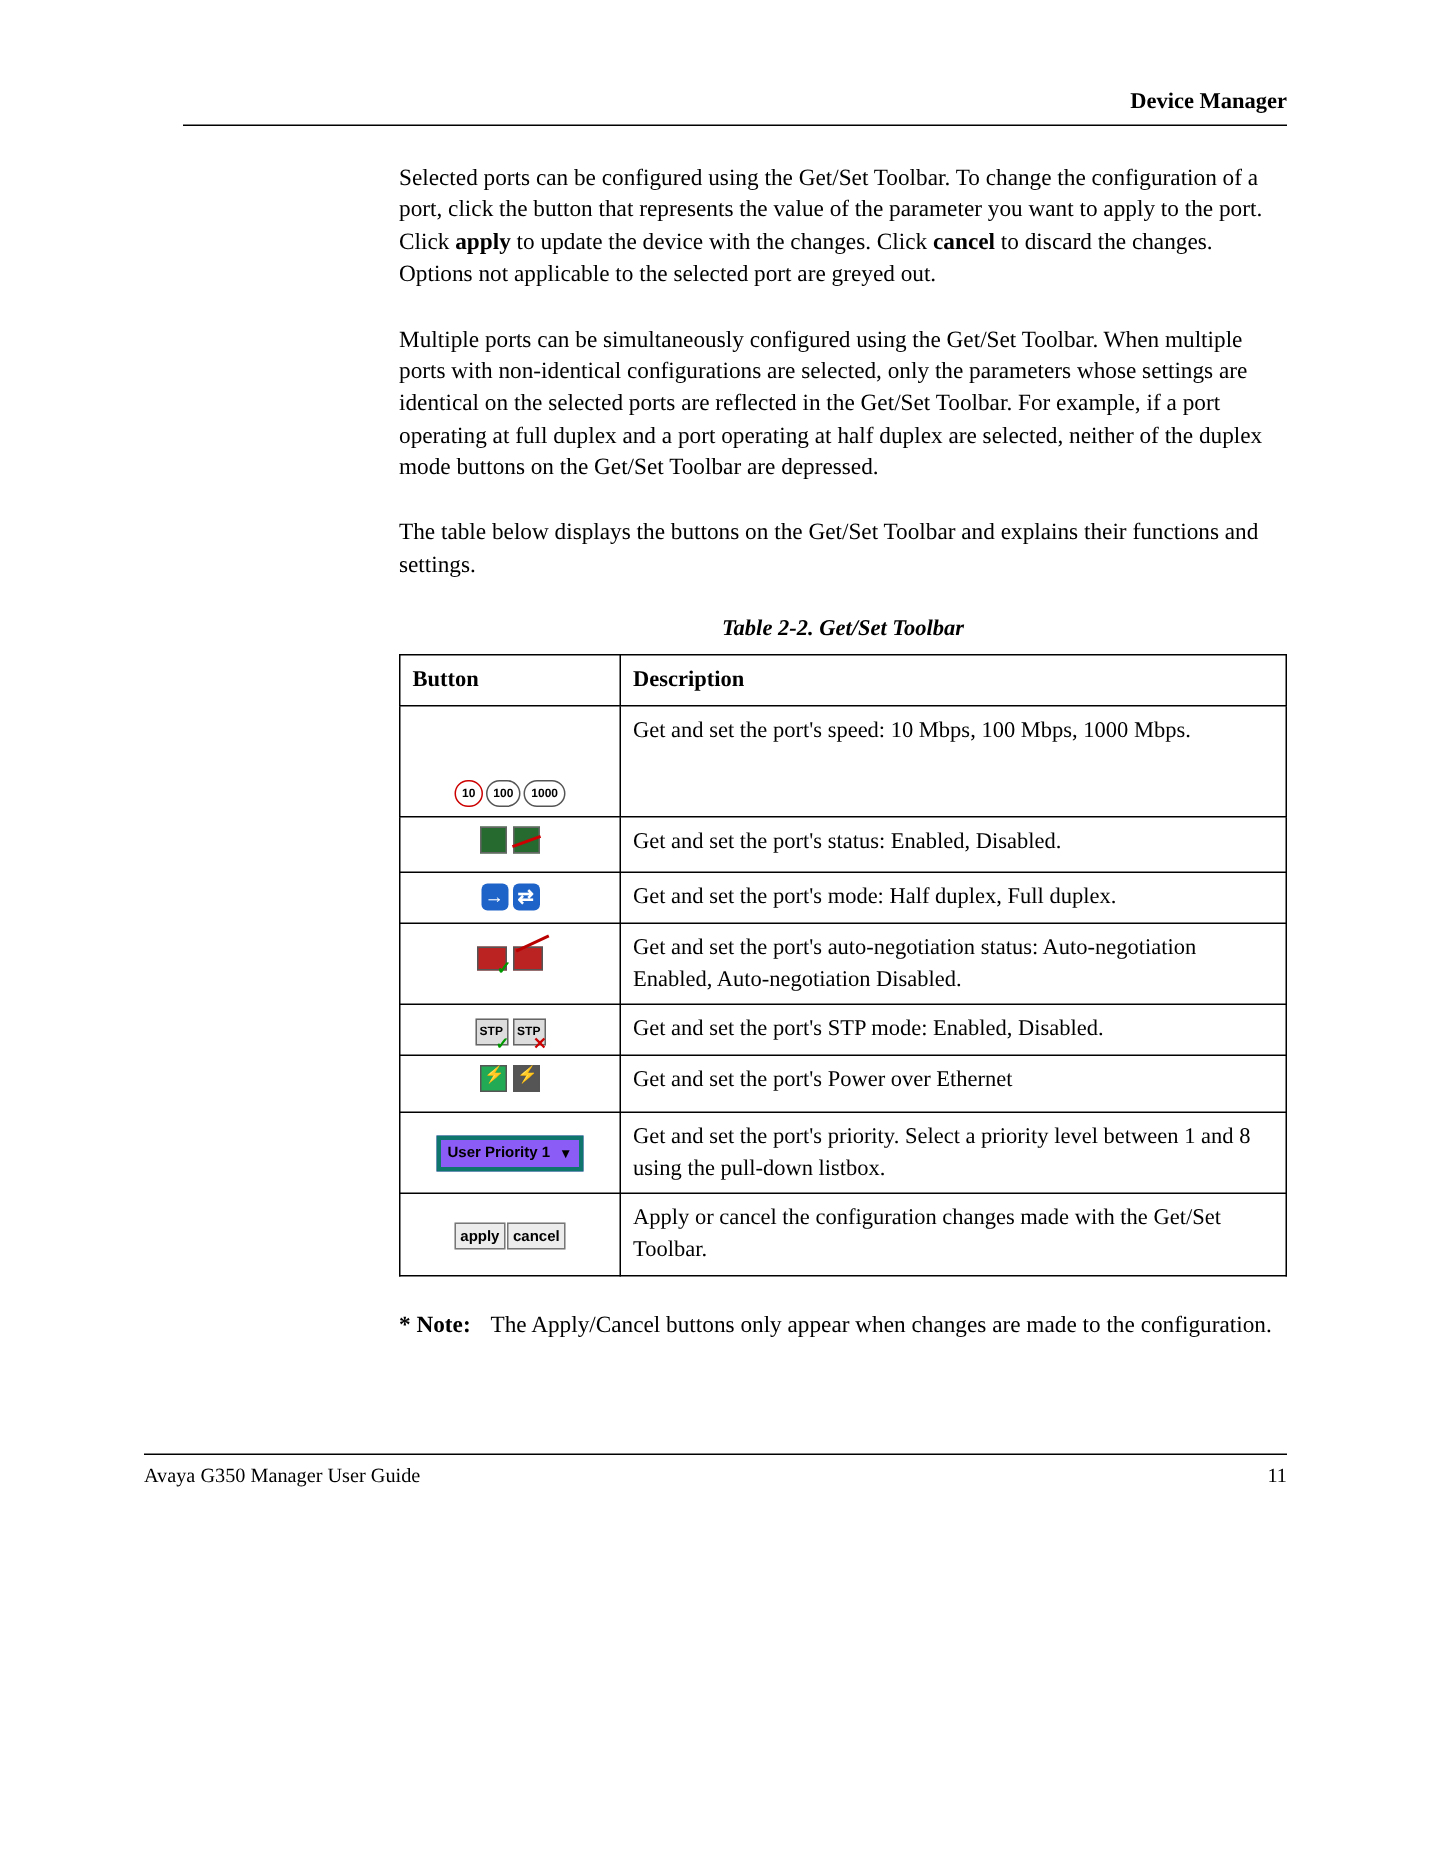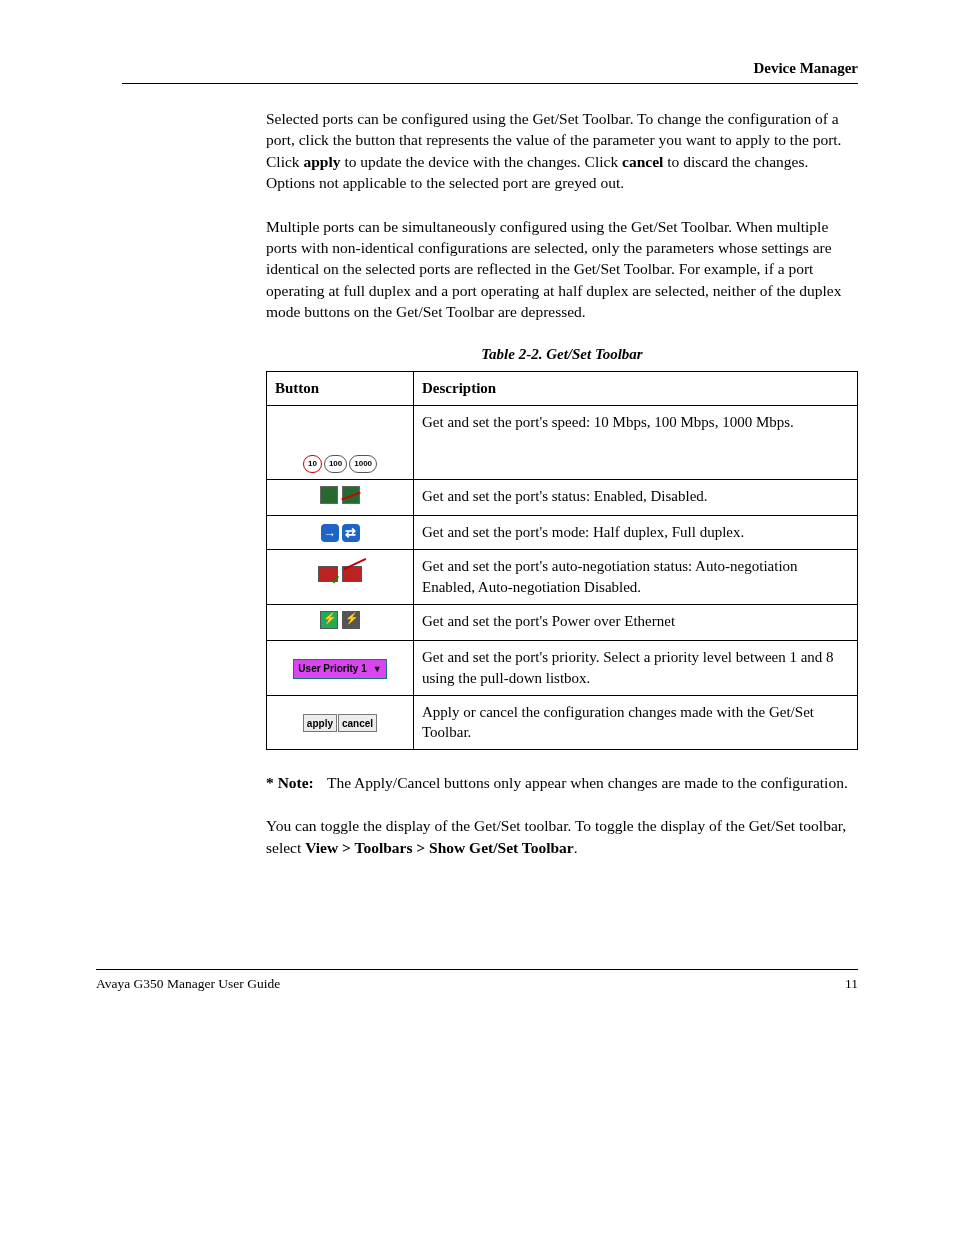--- a/index.html
+++ b/index.html
@@ -116,21 +116,21 @@
   .poe-group { display:inline-flex; gap:4px; }
   .poe {
     width:16px; height:16px; background:#2a5; border:1px solid #555;
     display:inline-block; position:relative;
   }
   .poe::before { content:"⚡"; position:absolute; left:2px; top:-1px; font-size:11px; color:#ff0;}
   .poe.off { background:#555; }
 
   .prio-box {
     display:inline-flex; align-items:center; height:18px;
-    border:1px solid #0f766e; background:#d946ef;
+    border:3px solid #0f766e; background:#8b5cf6;
     font: bold 10px Arial; padding: 0 4px; gap:6px;
   }
   .prio-box .arrow { font-size:9px; }
 
   .ac-group { display:inline-flex; gap:1px; }
   .acbtn {
     display:inline-flex; align-items:center; justify-content:center;
     height:16px; border:1px solid #777; background:#ececec;
     font: bold 10px Arial; padding:0 3px;
   }
@@ -160,20 +160,21 @@
     <p class="para">
       <span>Selected ports can be configured using the Get/Set Toolbar. To change the configuration of a port, click the button that represents the value of the parameter you want to apply to the port. Click </span>
       <span class="bold">apply</span>
       <span> to update the device with the changes. Click </span>
       <span class="bold">cancel</span>
       <span> to discard the changes. Options not applicable to the selected port are greyed out.</span>
     </p>
 
     <p class="para">Multiple ports can be simultaneously configured using the Get/Set Toolbar. When multiple ports with non-identical configurations are selected, only the parameters whose settings are identical on the selected ports are reflected in the Get/Set Toolbar. For example, if a port operating at full duplex and a port operating at half duplex are selected, neither of the duplex mode buttons on the Get/Set Toolbar are depressed.</p>
 
+    <p class="para">The table below displays the buttons on the Get/Set Toolbar and explains their functions and settings.</p>
 
     <div class="table-caption">Table 2-2.  Get/Set Toolbar</div>
 
     <table class="toolbar">
       <thead>
         <tr>
           <th>Button</th>
           <th>Description</th>
         </tr>
       </thead>
@@ -210,20 +211,29 @@
           <td class="btncell">
             <span class="auto-group">
               <span class="auto-chip ok"></span>
               <span class="auto-chip no"></span>
             </span>
           </td>
           <td>Get and set the port's auto-negotiation status: Auto-negotiation Enabled, Auto-negotiation Disabled.</td>
         </tr>
         <tr>
           <td class="btncell">
+            <span class="stp-group">
+              <span class="stp ok">STP</span>
+              <span class="stp no">STP</span>
+            </span>
+          </td>
+          <td>Get and set the port's STP mode: Enabled, Disabled.</td>
+        </tr>
+        <tr>
+          <td class="btncell">
             <span class="poe-group">
               <span class="poe"></span>
               <span class="poe off"></span>
             </span>
           </td>
           <td>Get and set the port's Power over Ethernet</td>
         </tr>
         <tr>
           <td class="btncell">
             <span class="prio-box">
@@ -243,24 +253,20 @@
           <td>Apply or cancel the configuration changes made with the Get/Set Toolbar.</td>
         </tr>
       </tbody>
     </table>
 
     <div class="note-row">
       <div class="note-label">* Note:</div>
       <div class="note-text">The Apply/Cancel buttons only appear when changes are made to the configuration.</div>
     </div>
 
-    <p class="para">
-      <span>You can toggle the display of the Get/Set toolbar. To toggle the display of the Get/Set toolbar, select </span>
-      <span class="bold">View &gt; Toolbars &gt; Show Get/Set Toolbar</span><span>.</span>
-    </p>
 
   </div>
 
   <div class="footer">
     <hr class="footer-rule">
     <div class="footer-row">
       <span>Avaya G350 Manager User Guide</span>
       <span>11</span>
     </div>
   </div>

